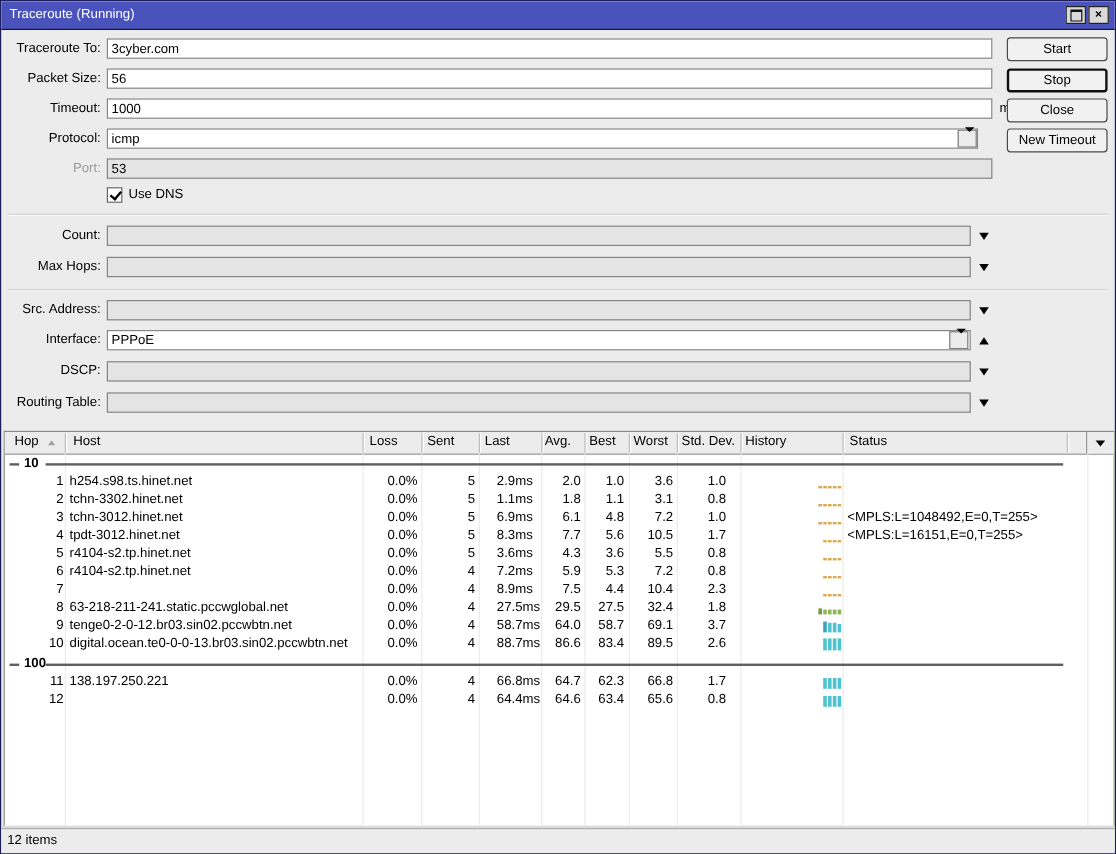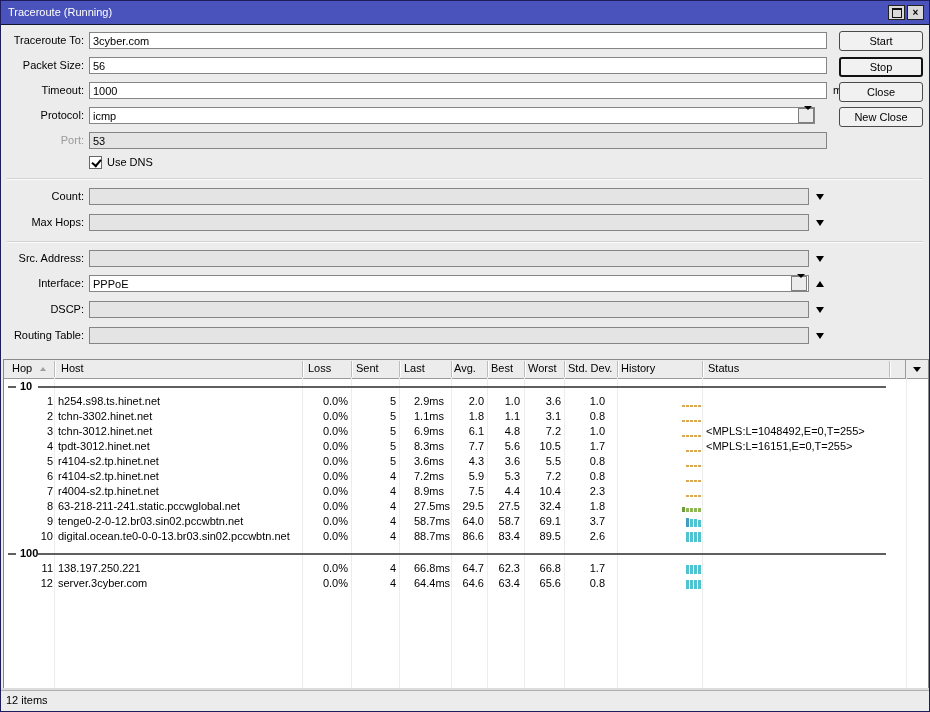--- a/index.html
+++ b/index.html
@@ -147,21 +147,21 @@
   <input class="field gray" style="left: 88px; top: 300px; width: 720px;" readonly="" value="">
   <span class="exp down" style="left:815px;top:306px;"></span>
 
   <span class="flabel" style="top:326px;">Routing Table:</span>
   <input class="field gray" style="left: 88px; top: 326px; width: 720px;" readonly="" value="">
   <span class="exp down" style="left:815px;top:332px;"></span>
 
   <div class="btn" style="top:30px;">Start</div>
   <div class="btn default" style="top:56px;">Stop</div>
   <div class="btn" style="top:81px;">Close</div>
-  <div class="btn" style="top:106px;">New Close</div>
+  <div class="btn" style="top:106px;">New Timeout</div>
 
   <div class="table">
     <div class="thead">
       <span class="hcell" style="left:8px;">Hop</span>
       <span class="sort-ind"></span>
       <span class="hcell" style="left:57px;">Host</span>
       <span class="hcell" style="left:304px;">Loss</span>
       <span class="hcell" style="left:352px;">Sent</span>
       <span class="hcell" style="left:400px;">Last</span>
       <span class="hcell" style="left:450px;">Avg.</span>
@@ -310,21 +310,20 @@
         <span class="hist">
           <i style="background: rgb(217, 168, 80); height: 2px;"></i>
           <i style="background: rgb(217, 168, 80); height: 2px;"></i>
           <i style="background: rgb(217, 168, 80); height: 2px;"></i>
           <i style="background: rgb(217, 168, 80); height: 2px;"></i>
         </span>
         <span class="cell c-status"></span>
     </div>
     <div class="trow" style="top:124px;">
       <span class="cell c-hop">7</span>
-        <span class="cell c-host">r4004-s2.tp.hinet.net</span>
         <span class="cell c-loss">0.0%</span>
         <span class="cell c-sent">4</span>
         <span class="cell c-last">8.9ms</span>
         <span class="cell c-avg">7.5</span>
         <span class="cell c-best">4.4</span>
         <span class="cell c-worst">10.4</span>
         <span class="cell c-std">2.3</span>
         <span class="hist">
           <i style="background: rgb(217, 168, 80); height: 2px;"></i>
           <i style="background: rgb(217, 168, 80); height: 2px;"></i>
@@ -408,21 +407,20 @@
         <span class="hist">
           <i style="background: rgb(79, 195, 207); height: 9px;"></i>
           <i style="background: rgb(79, 195, 207); height: 9px;"></i>
           <i style="background: rgb(79, 195, 207); height: 9px;"></i>
           <i style="background: rgb(79, 195, 207); height: 9px;"></i>
         </span>
         <span class="cell c-status"></span>
     </div>
     <div class="trow" style="top:216px;">
       <span class="cell c-hop">12</span>
-        <span class="cell c-host">server.3cyber.com</span>
         <span class="cell c-loss">0.0%</span>
         <span class="cell c-sent">4</span>
         <span class="cell c-last">64.4ms</span>
         <span class="cell c-avg">64.6</span>
         <span class="cell c-best">63.4</span>
         <span class="cell c-worst">65.6</span>
         <span class="cell c-std">0.8</span>
         <span class="hist">
           <i style="background: rgb(79, 195, 207); height: 9px;"></i>
           <i style="background: rgb(79, 195, 207); height: 9px;"></i>

